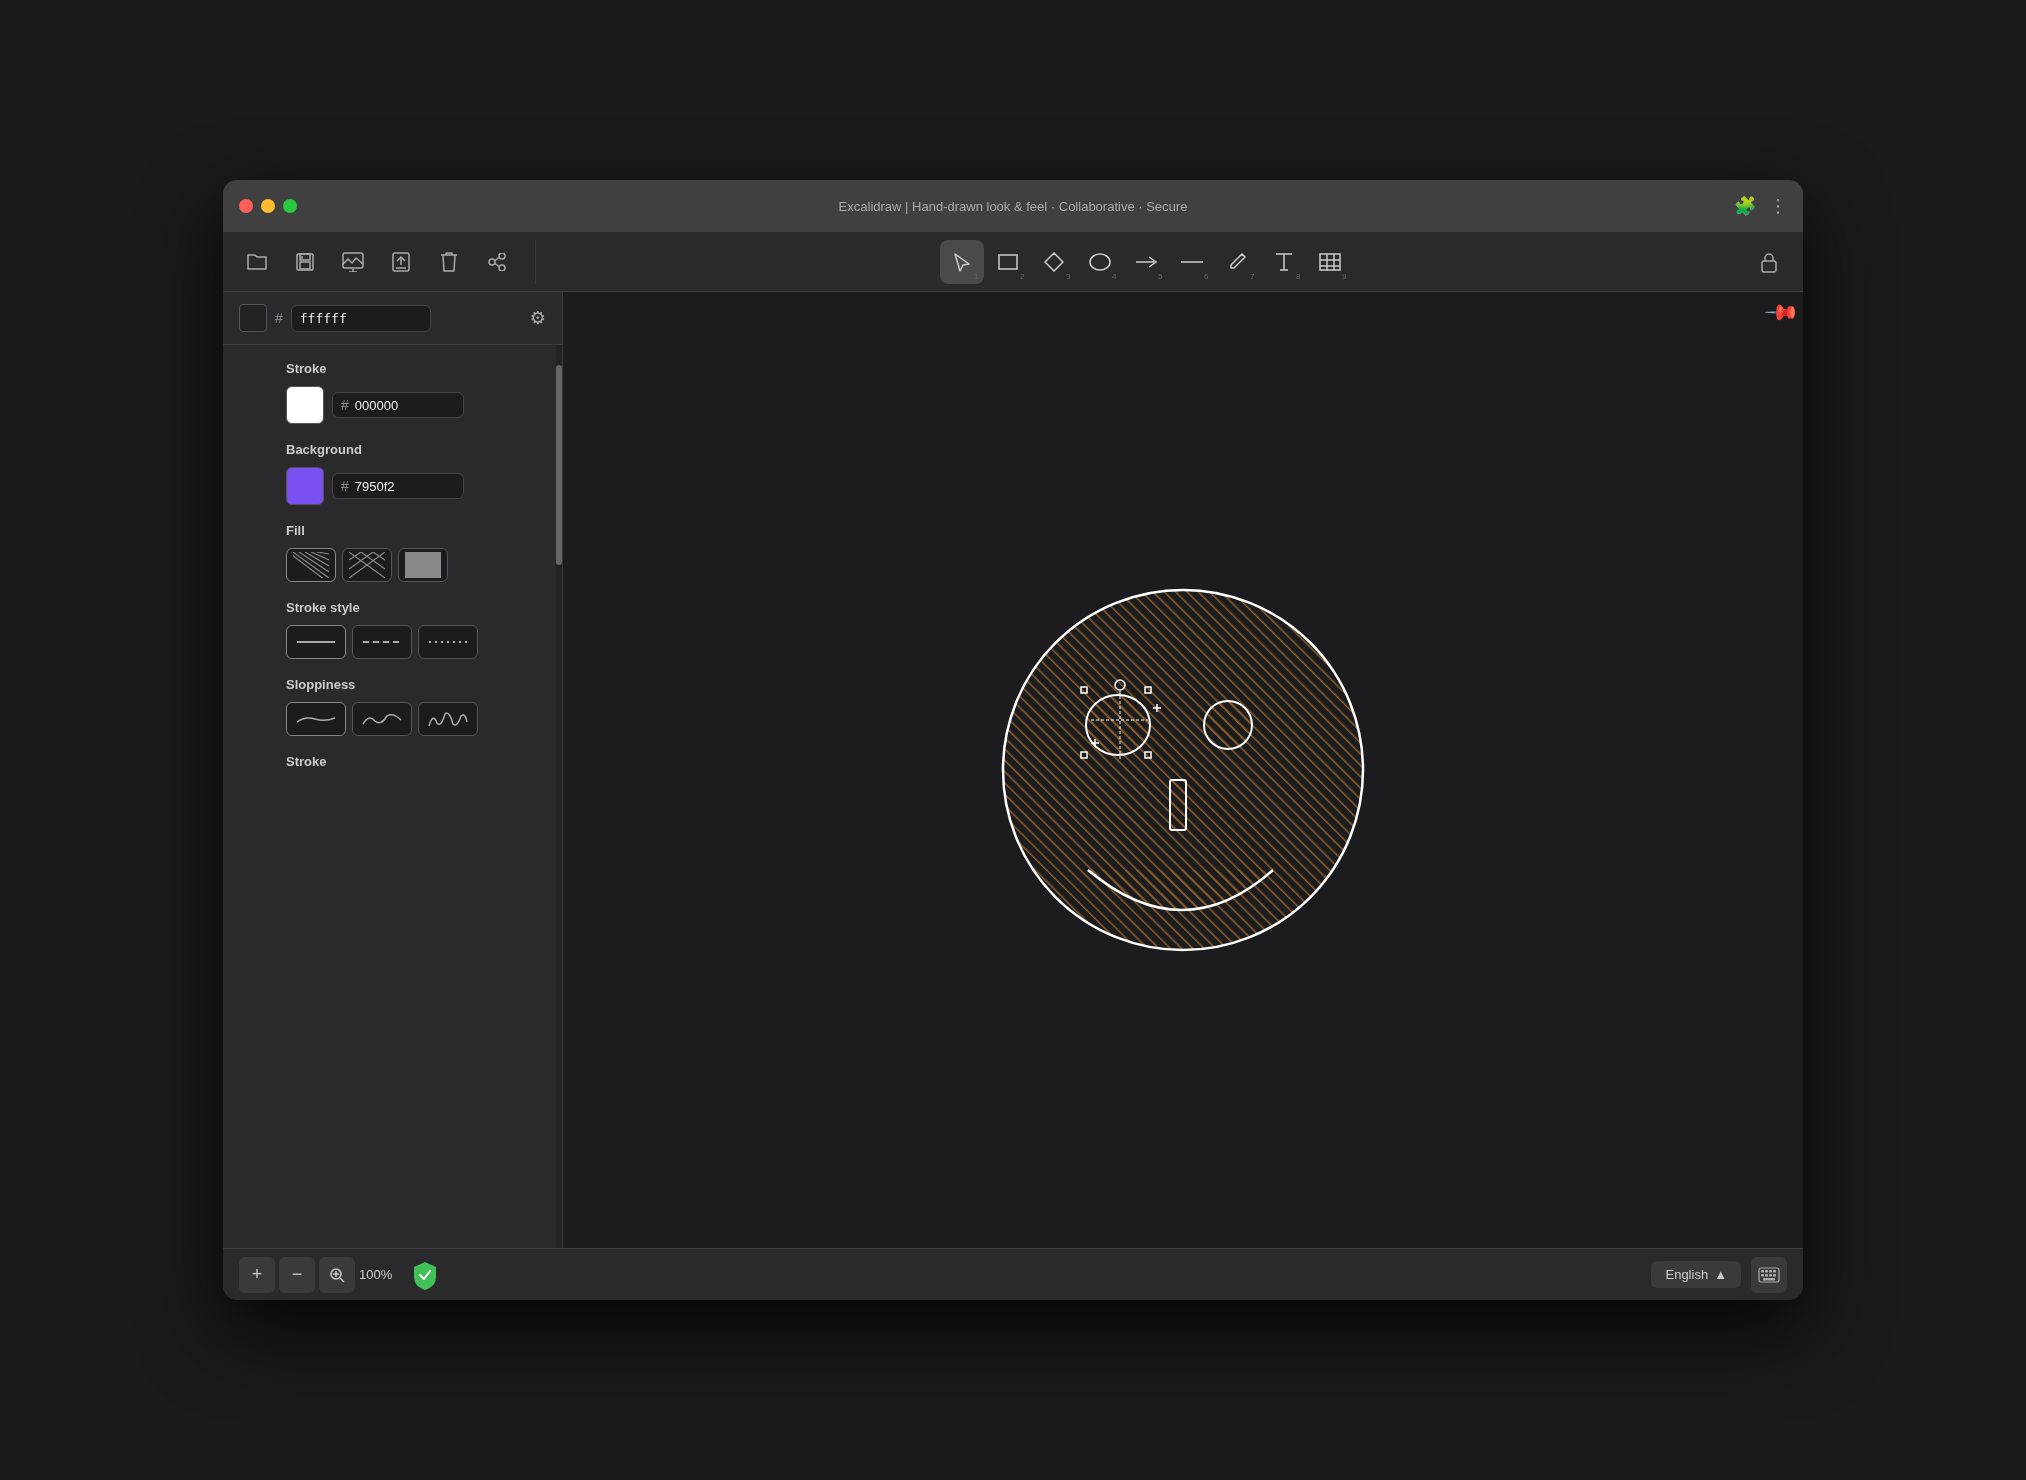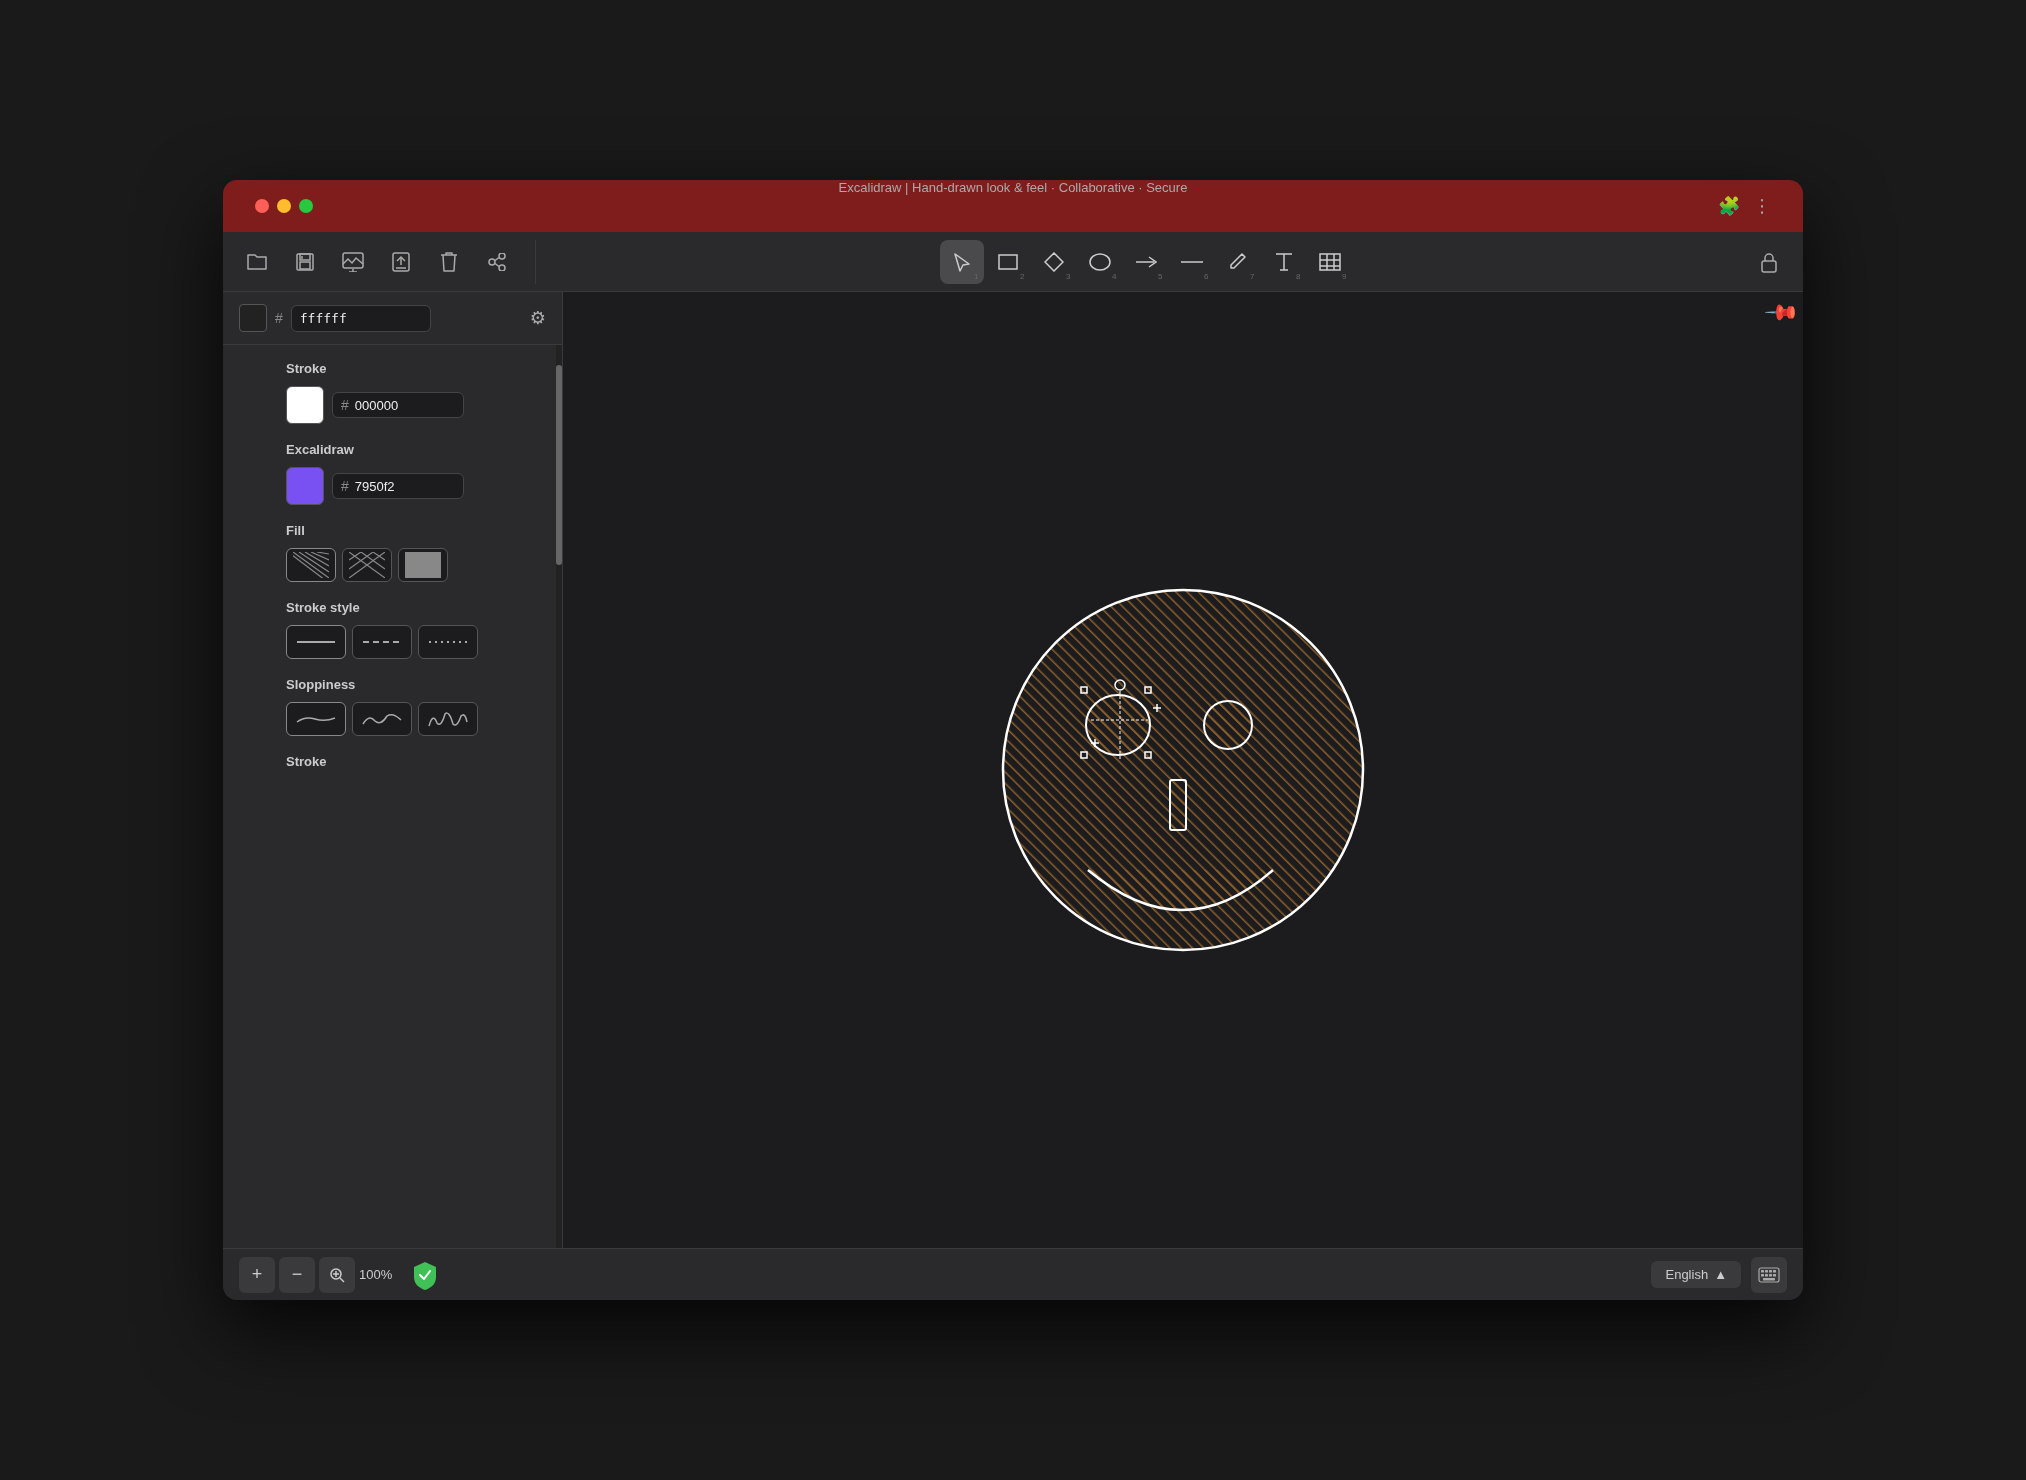--- a/index.html
+++ b/index.html
@@ -16,24 +16,25 @@
       height: 1120px;
       background: #1c1c1e;
       border-radius: 14px;
       box-shadow: 0 30px 80px rgba(0,0,0,0.8);
       overflow: hidden;
       display: flex;
       flex-direction: column;
     }
     
     .titlebar {
-      background: #7f1d1d;
+      background: #404040;
       height: 52px;
       display: flex;
-      padding: 0 32px;
+      align-items: center;
+      padding: 0 16px;
       position: relative;
       flex-shrink: 0;
     }
     .traffic-lights {
       display: flex;
       gap: 8px;
       align-items: center;
     }
     .traffic-light {
       width: 14px;
@@ -584,21 +585,21 @@
               <div class="prop-row">
                 <div class="color-swatch-large" style="background:#fff;"></div>
                 <div class="color-input-row">
                   <span class="hash-symbol">#</span>
                   <input class="color-input-text" type="text" value="000000" style="">
                 </div>
               </div>
             </div>
 
             <div class="prop-section">
-              <div class="prop-label">Excalidraw</div>
+              <div class="prop-label">Background</div>
               <div class="prop-row">
                 <div class="color-swatch-large" style="background:#7950f2;"></div>
                 <div class="color-input-row">
                   <span class="hash-symbol">#</span>
                   <input class="color-input-text" type="text" value="7950f2" style="">
                 </div>
               </div>
             </div>
 
             <div class="prop-section">

